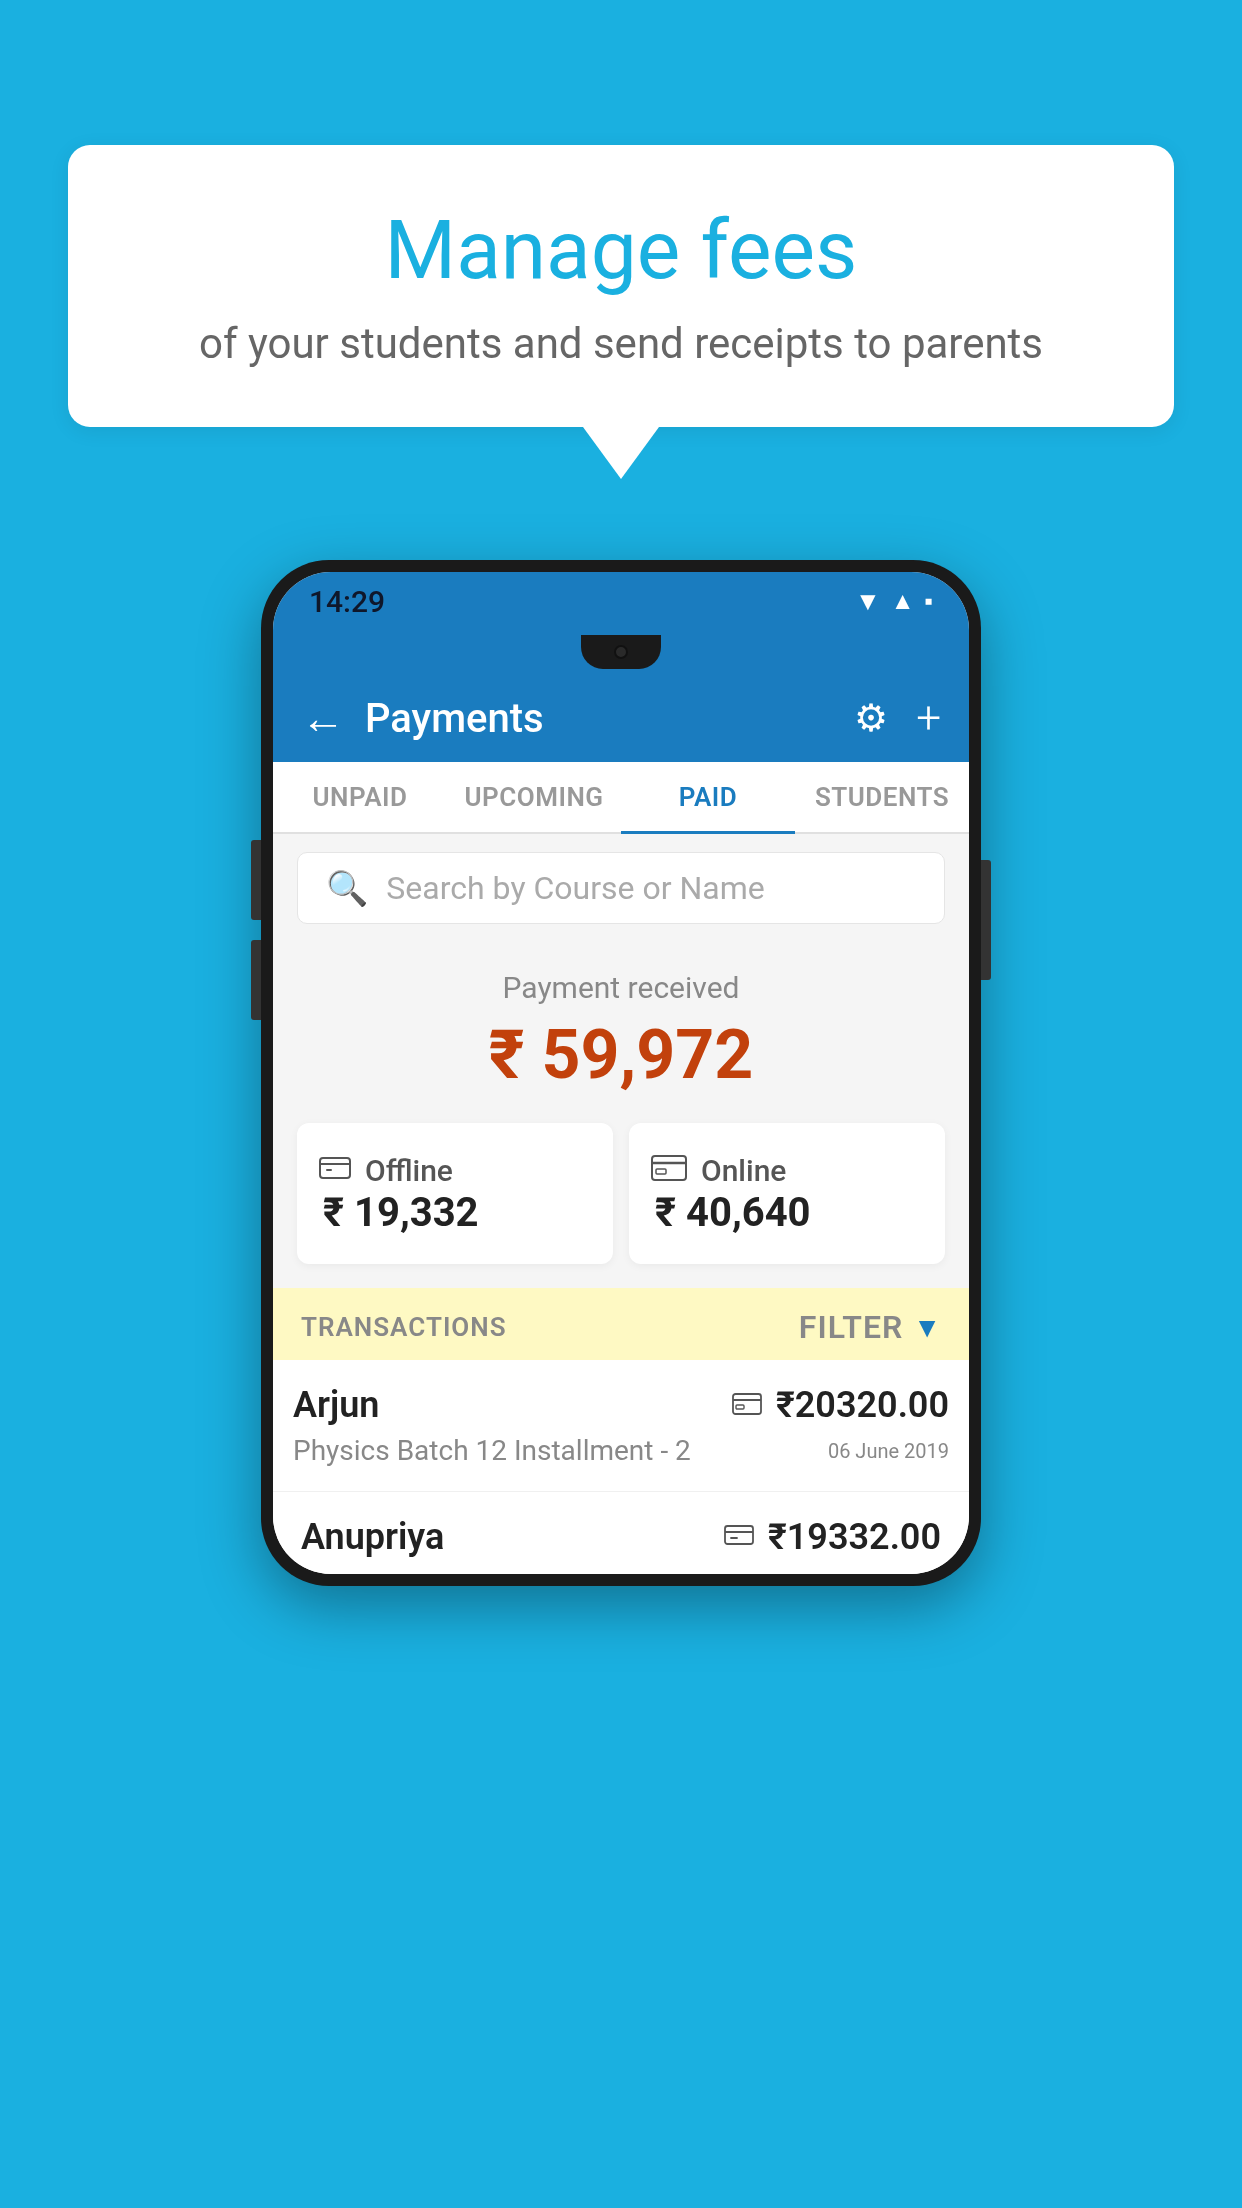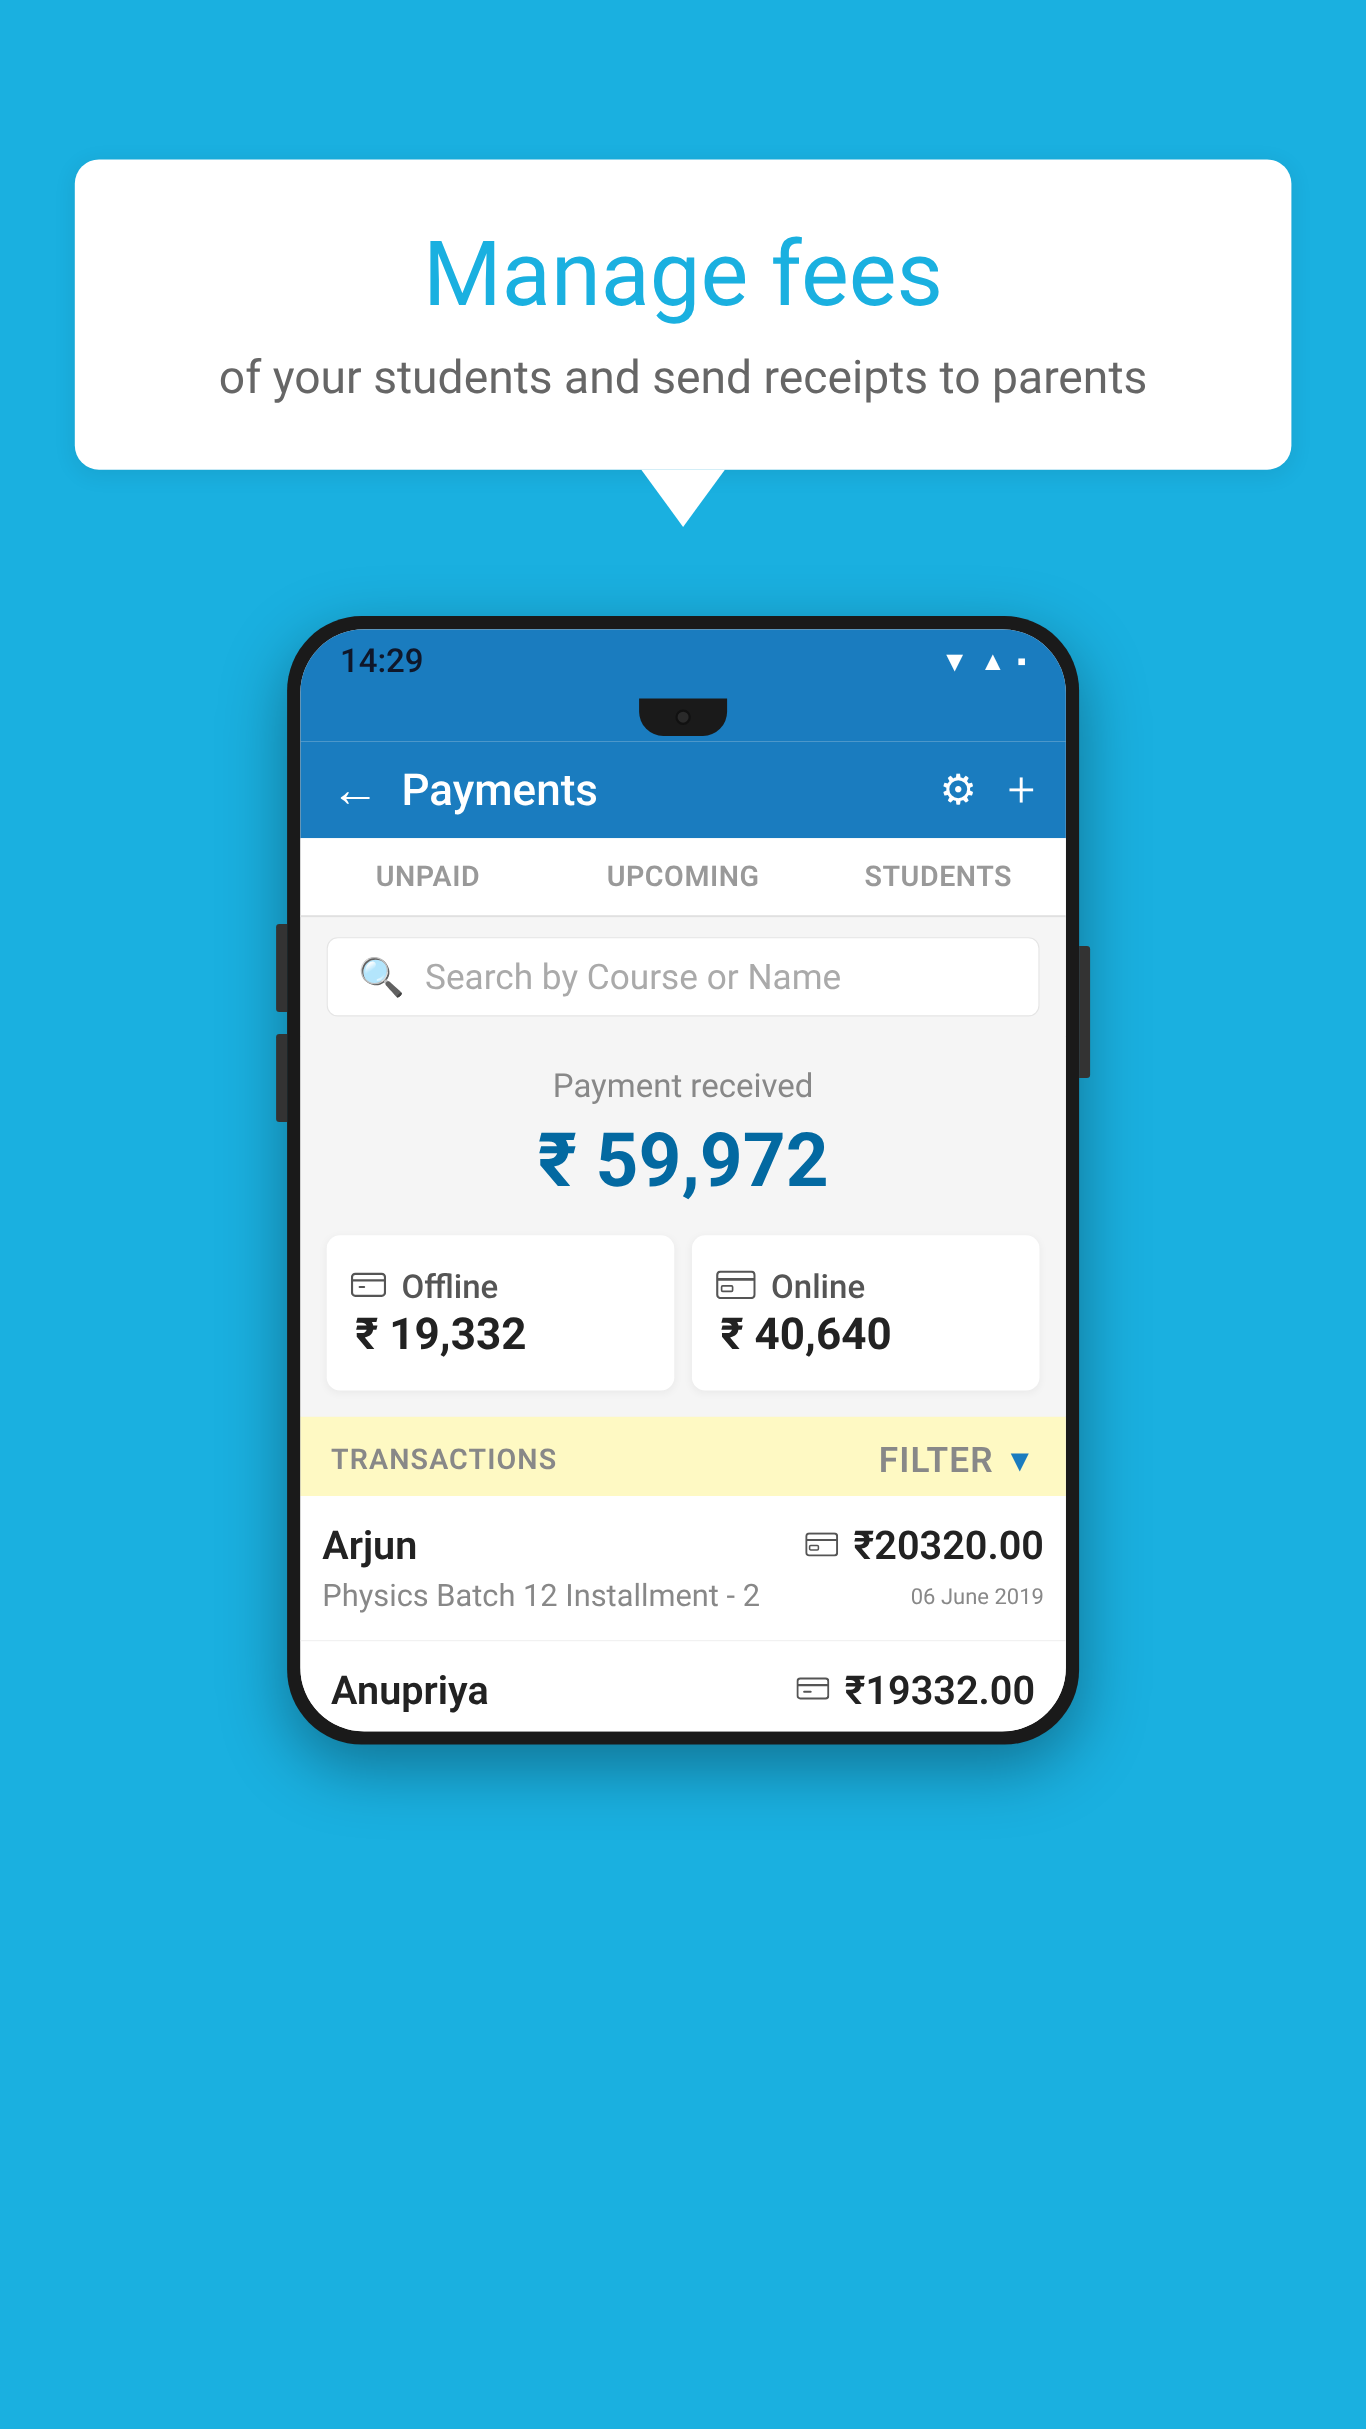--- a/index.html
+++ b/index.html
@@ -265,21 +265,21 @@
       text-align: center;
     }
     .payment-received-label {
       font-size: 30px;
       color: #888;
       margin-bottom: 10px;
     }
     .payment-amount {
       font-size: 68px;
       font-weight: 700;
-      color: #0369a1;
+      color: #c2410c;
       margin-bottom: 28px;
     }
     .payment-cards {
       display: flex;
       gap: 16px;
     }
     .payment-card {
       flex: 1;
       background: #fff;
       border-radius: 12px;
@@ -460,20 +460,23 @@
           <span class="header-plus-btn">+</span>
         </div>
       </div>
 
       <div class="tabs-bar">
         <div class="tab-item">
           <span>UNPAID</span>
         </div>
         <div class="tab-item">
           <span>UPCOMING</span>
+        </div>
+        <div class="tab-item active">
+          <span>PAID</span>
         </div>
         <div class="tab-item">
           <span>STUDENTS</span>
         </div>
       </div>
 
       <div class="search-container">
         <div class="search-box">
           <span class="search-icon-wrapper">🔍</span>
           <span class="search-placeholder">Search by Course or Name</span>

